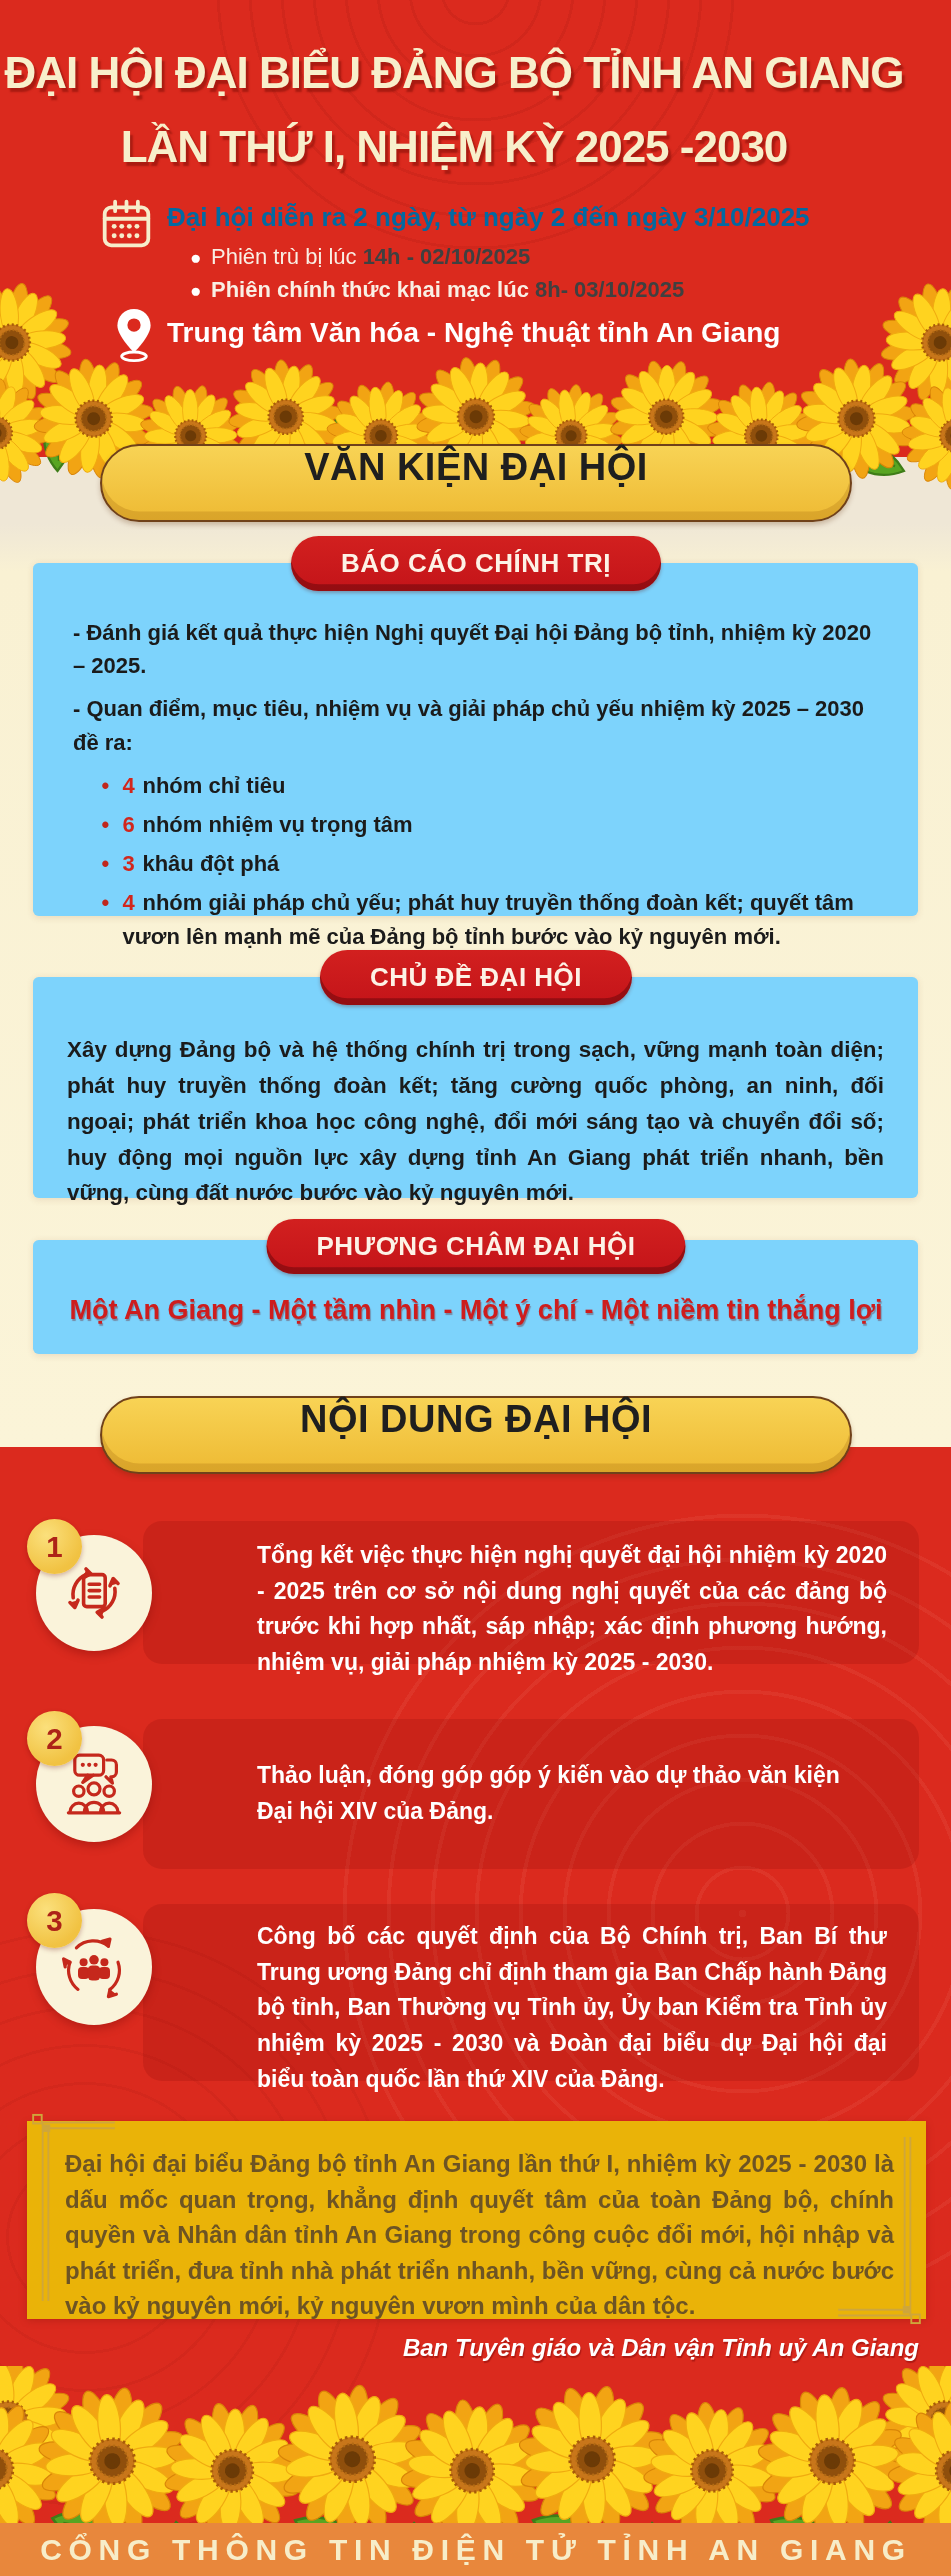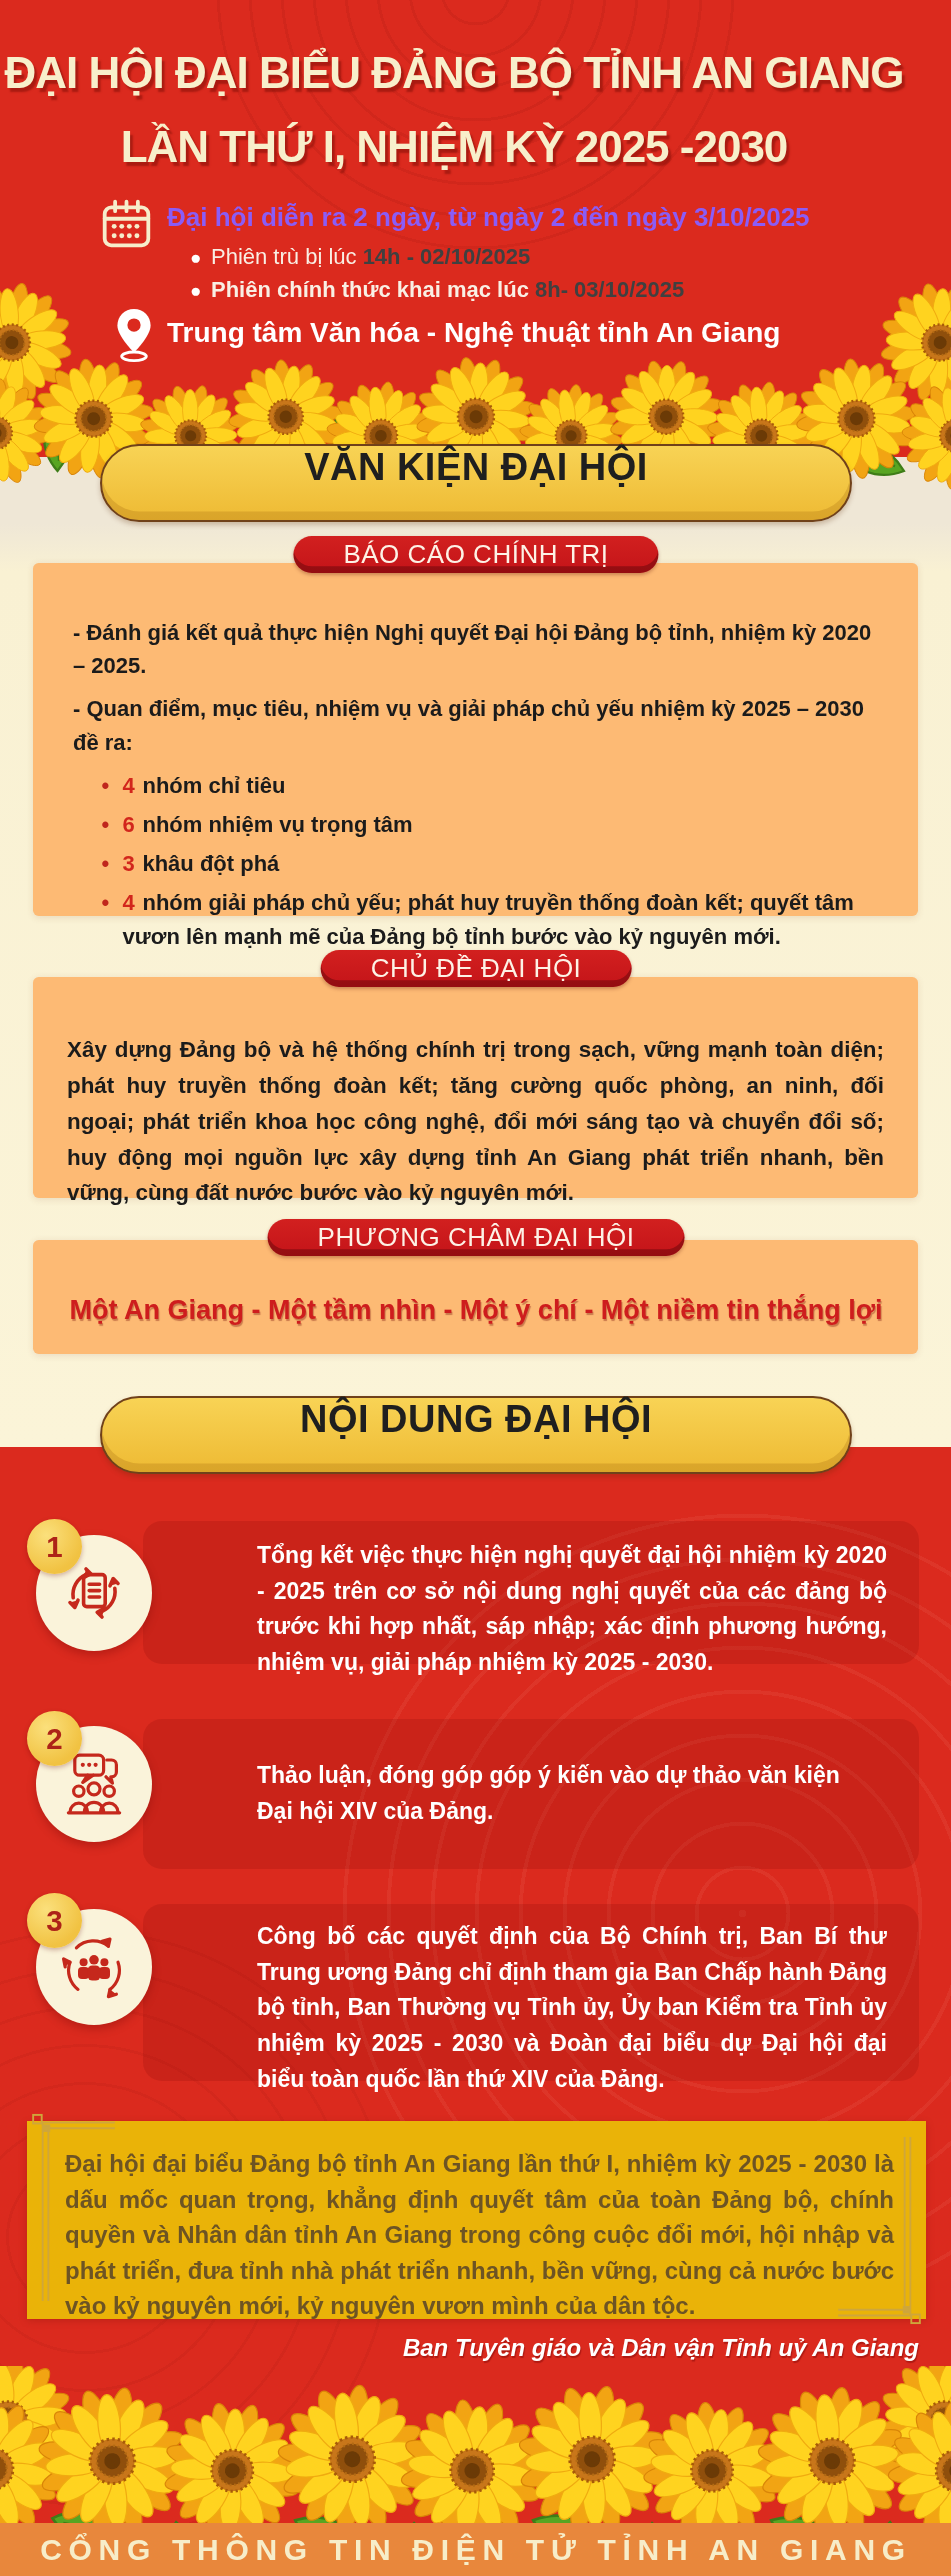--- a/index.html
+++ b/index.html
@@ -16,50 +16,50 @@
     background:repeating-radial-gradient(circle at center, rgba(120,10,5,.10) 0 2.9px, transparent 2.9px 32px);}
   .drum2{left:314px;top:1485px;width:857px;height:857px;
     background:repeating-radial-gradient(circle at center, rgba(255,200,180,.07) 0 3.8px, transparent 3.8px 44px);}
   .drum3{left:-248px;top:1904px;width:666px;height:666px;
     background:repeating-radial-gradient(circle at center, rgba(120,10,5,.08) 0 2.9px, transparent 2.9px 38px);}
 
   
   .title{left:0;top:36px;width:908px;text-align:center;color:#F8EFCB;font-weight:bold;
     font-size:44px;letter-spacing:-1px;line-height:74px;
     text-shadow:2.9px 3.8px 1.9px rgba(130,15,8,.55);}
-  .sched-row{left:167px;top:202px;width:723px;color:#8b5cf6;font-size:26px;font-weight:bold;}
+  .sched-row{left:167px;top:202px;width:723px;color:#0369a1;font-size:26px;font-weight:bold;}
   .cal-icon{left:99px;top:196px;}
   .sub-bullet{left:190px;width:685px;color:#F9EFE4;font-size:22px;font-weight:normal;}
   .sub-bullet .dot{color:#fff;margin-right:9.5px;font-size:19px;}
   .sub-bullet b{color:#404040;}
   .sb1{top:244px;} .sb2{top:277px;font-weight:bold;}
   .loc-row{left:167px;top:317px;width:743px;color:#fff;font-size:28px;font-weight:bold;}
   .pin-icon{left:114px;top:307px;}
 
   
   .sf-top{left:0;top:276px;width:952px;height:214px;z-index:2;}
   .sf-bottom{left:0;top:2366px;width:952px;height:159px;z-index:2;}
 
   
   .pill-big{left:100px;width:752px;height:78px;border-radius:40px;z-index:3;
     background:linear-gradient(#f8d355,#eeba33);border:2.9px solid #70411a;
     box-shadow:inset 0 -8.6px 0 rgba(160,100,10,.25), 0 2.9px 5.7px rgba(90,40,0,.25);
     display:flex;justify-content:center;
     color:#1f1f1f;font-size:38px;font-weight:bold;letter-spacing:0.5px;box-sizing:border-box;}
   .pill-vankien{top:444px;}
   .pill-noidung{top:1396px;}
-  .pill-sm{left:50%;transform:translateX(-50%);height:37px;border-radius:28.6px;z-index:3;
+  .pill-sm{left:50%;transform:translateX(-50%);height:55px;border-radius:28.6px;z-index:3;
     background:linear-gradient(#d2201f,#c41419);
     box-shadow:inset 0 -6.7px 0 rgba(90,5,8,.45), 0 1.9px 3.8px rgba(90,10,5,.3);
     display:flex;align-items:center;justify-content:center;padding:0 50px;
-    color:#FDF2E6;font-size:26px;font-weight:normal;letter-spacing:0.5px;white-space:nowrap;}
+    color:#FDF2E6;font-size:26px;font-weight:bold;letter-spacing:0.5px;white-space:nowrap;}
   .pill-baocao{top:536px;} .pill-chude{top:950px;} .pill-phuongcham{top:1219px;}
 
   
-  .card{left:33px;width:885px;background:#fdba74;border-radius:5.7px;z-index:1;
+  .card{left:33px;width:885px;background:#7dd3fc;border-radius:5.7px;z-index:1;
     box-shadow:0 1.9px 7.6px rgba(120,60,30,.12);box-sizing:border-box;color:#1b1b1b;}
   .card-baocao{top:563px;height:353px;padding:53px 40px 0 40px;font-size:22px;font-weight:bold;line-height:1.52;}
   .card-baocao p{margin:0 0 9.5px 0;}
   .blist{margin:3.8px 0 0 28.6px;}
   .blist .brow{display:flex;margin-bottom:5.7px;}
   .blist .bdot{color:#C0271D;margin-right:13.3px;}
   .blist .bnum{color:#D2261C;margin-right:7.6px;}
   .card-chude{top:977px;height:221px;padding:55px 34px 0 34px;font-size:22.4px;font-weight:bold;line-height:1.6;text-align:justify;}
   .card-phuongcham{top:1240px;height:114px;}
   .slogan{left:0;top:1295px;width:952px;text-align:center;z-index:2;

